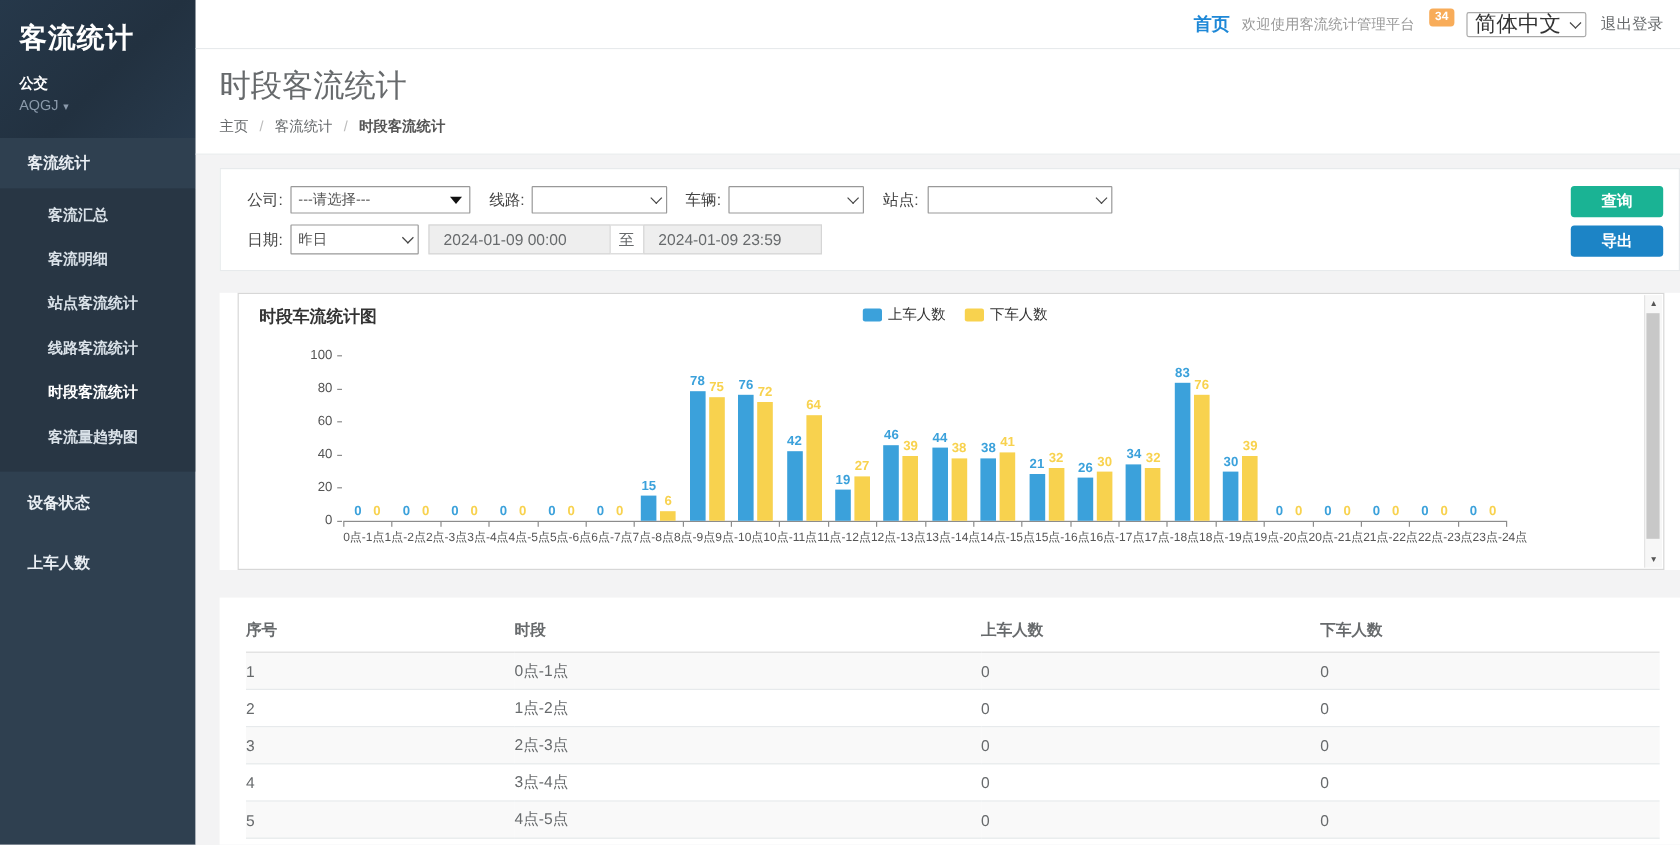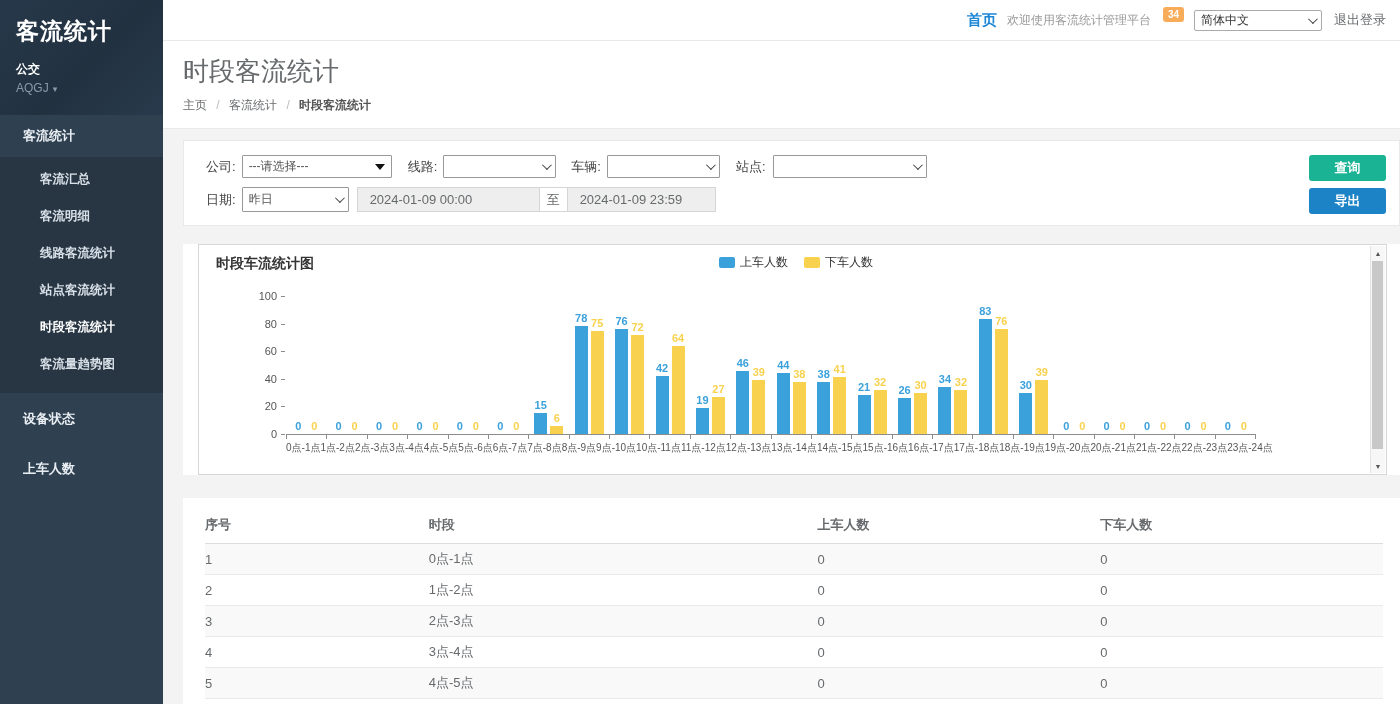--- a/index.html
+++ b/index.html
@@ -19,21 +19,21 @@
   .nav-sub-item { padding:10px 0 10px 40px; font-size:12.5px; font-weight:bold; color:#d9e1e8; cursor:pointer; }
   .nav-sub-item.active { color:#ffffff; }
   .nav-top-item { padding:15px 0 15px 23px; font-size:13px; font-weight:bold; color:#e9eef3; cursor:pointer; margin-top:2px; }
 
   
   .main { flex:1; display:flex; flex-direction:column; min-width:0; }
   .topbar { height:41px; background:#fff; border-bottom:1px solid #e7eaec; display:flex; align-items:center; justify-content:flex-end; padding-right:14px; }
   .home-link { color:#1e88d7; font-size:15px; font-weight:bold; cursor:pointer; }
   .welcome { color:#999; font-size:12px; margin-left:10px; }
   .badge { background:#f8ac59; color:#fff; font-size:10px; font-weight:bold; border-radius:3px; padding:2px 5px; margin:-12px 0 0 12px; }
-  .lang-select { margin-left:10px; width:128px; height:21px; border:1px solid #aaa; border-radius:2px; background:#fff; font-size:12px; color:#333; display:flex; align-items:center; justify-content:space-between; padding:0 6px; cursor:pointer; }
+  .lang-select { margin-left:10px; width:100px; height:21px; border:1px solid #aaa; border-radius:2px; background:#fff; font-size:18px; color:#333; display:flex; align-items:center; justify-content:space-between; padding:0 6px; cursor:pointer; }
   .logout { color:#676a6c; font-size:13px; margin-left:12px; cursor:pointer; }
 
   .heading { background:#fff; padding:13px 0 14px 20px; border-bottom:1px solid #e7eaec; }
   .page-title { font-size:26px; font-weight:normal; color:#676a6c; }
   .breadcrumb { margin-top:8px; font-size:12px; color:#676a6c; }
   .breadcrumb .sep { color:#bbb; margin:0 6px; }
   .breadcrumb .active { font-weight:bold; color:#555; }
 
   .content { flex:1; background:#f3f3f4; padding:11px 0 0 20px; display:flex; flex-direction:column; min-height:0; }
 
@@ -94,22 +94,22 @@
       <div class="brand">客流统计</div>
       <div class="org-name">公交</div>
       <div class="org-code">
         <span>AQGJ</span><span class="caret">▾</span>
       </div>
     </div>
     <div class="nav-parent">客流统计</div>
     <div class="nav-sub" id="nav-sub">
         <div class="nav-sub-item">客流汇总</div>
         <div class="nav-sub-item">客流明细</div>
+        <div class="nav-sub-item">站点客流统计</div>
         <div class="nav-sub-item">线路客流统计</div>
-        <div class="nav-sub-item">站点客流统计</div>
         <div class="nav-sub-item active">时段客流统计</div>
         <div class="nav-sub-item">客流量趋势图</div>
       </div>
     <div class="nav-top-item">设备状态</div>
     <div class="nav-top-item">上车人数</div>
   </div>
 
   <div class="main">
 
     <div class="topbar">
@@ -158,21 +158,21 @@
             <span></span>
             <span class="chev"></span>
           </span>
         </div>
         <div class="filter-row">
           <span class="f-label">日期:</span>
           <span class="sel" style="width:107px; margin-left:6px; height:25px;">
             <span>昨日</span>
             <span class="chev"></span>
           </span>
-          <span class="dateinput" style="width:183px; margin-left:8px;">2024-01-09 00:00</span>
+          <span class="dateinput" style="width:152px; margin-left:8px;">2024-01-09 00:00</span>
           <span class="to-box">至</span>
           <span class="dateinput" style="width:149px;">2024-01-09 23:59</span>
         </div>
         <button class="btn btn-search">查询</button>
         <button class="btn btn-export">导出</button>
       </div>
 
       <div class="chart-panel">
         <div class="chart-box">
           <div class="chart-title">时段车流统计图</div>

